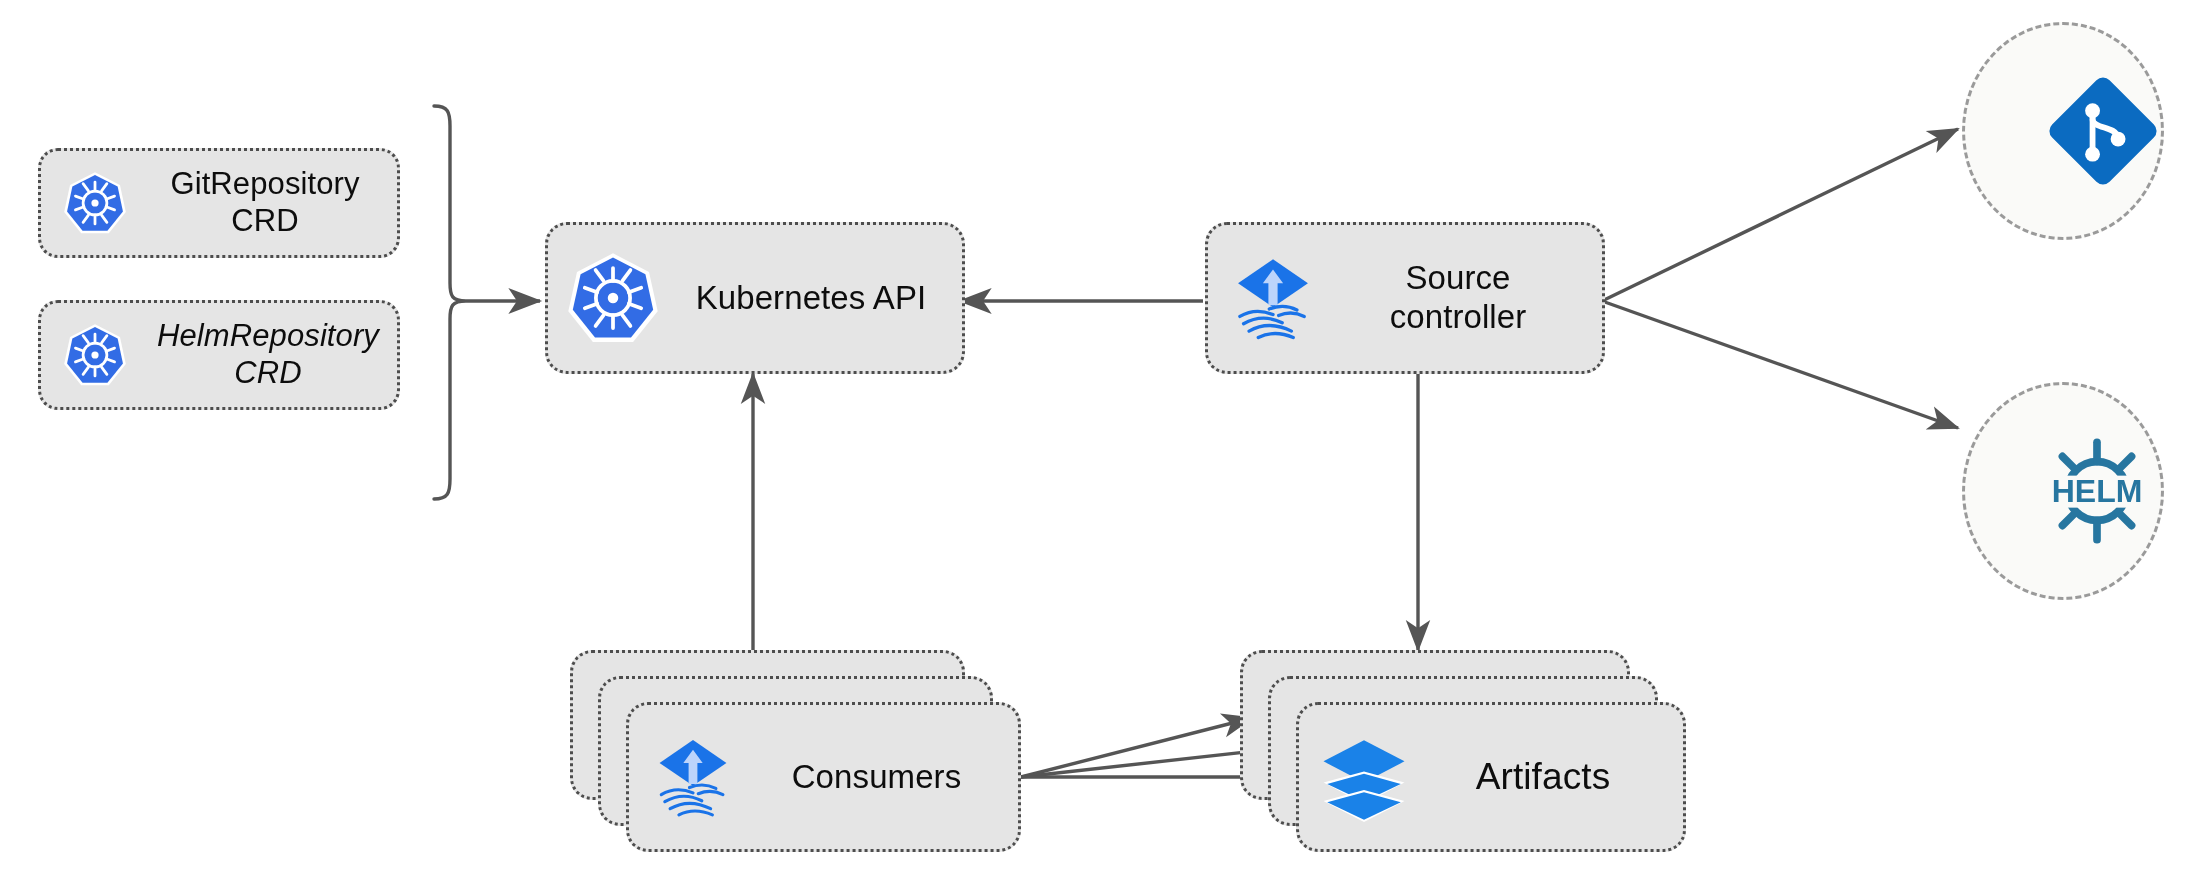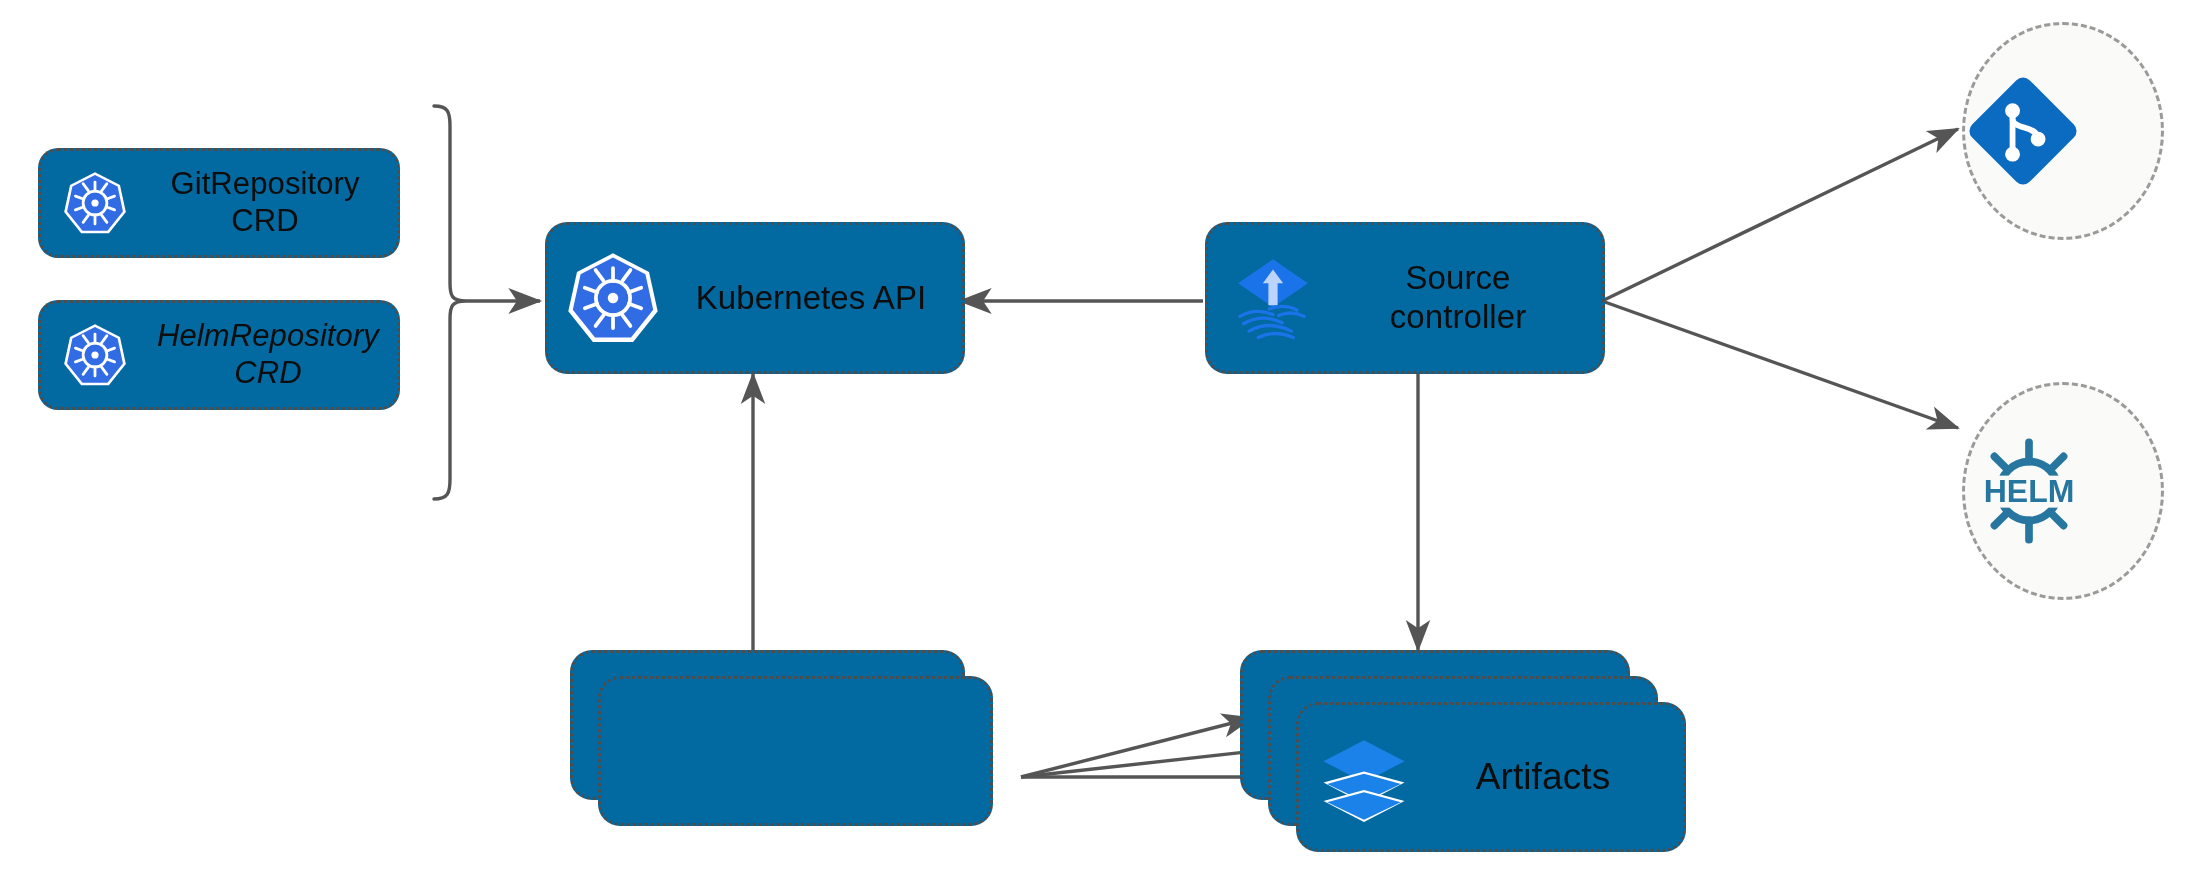--- a/index.html
+++ b/index.html
@@ -12,21 +12,21 @@
     width:2198px;
     height:878px;
     background:#ffffff;
     overflow:hidden;
   }
 
   
   .node{
     position:absolute;
     box-sizing:border-box;
-    background:#0369a1;
+    background:#e5e5e5;
     border:3px dotted #4d4d4d;
     border-radius:22px;
     display:flex;
     align-items:center;
     justify-content:flex-start;
     z-index:5;
   }
   .node.ghost{
     z-index:3;
   }
@@ -47,21 +47,21 @@
 
   
   .circle-node{
     position:absolute;
     box-sizing:border-box;
     border:3px dashed #9a9a9a;
     border-radius:50%;
     background:#fafaf8;
     display:flex;
     align-items:center;
-    justify-content:flex-start;
+    justify-content:flex-end;
     z-index:5;
   }
 
   
   #wires{
     position:absolute;
     left:0;top:0;
     width:2198px;height:878px;
     z-index:2;
     pointer-events:none;
@@ -221,20 +221,37 @@
           <line x1="66.5" y1="33.5" x2="77" y2="23"></line>
         </g>
         <rect x="8" y="38" width="84" height="25" fill="#fafaf8"></rect>
         <text x="50" y="58.5" text-anchor="middle" font-family="Liberation Sans, sans-serif" font-size="25" font-weight="bold" fill="#2776a0">HELM</text>
       </svg>
     </div>
   </div>
 
   <div class="node ghost" style="left:570px; top:650px; width:395px; height:150px;"></div>
   <div class="node ghost" style="left:598px; top:676px; width:395px; height:150px; z-index:4;"></div>
+  <div class="node" style="left:626px; top:702px; width:395px; height:150px; z-index:6;">
+    <div class="ico" style="width:128px;">
+      <svg width="88" height="88" viewBox="0 0 100 100" aria-hidden="true">
+        <polygon points="50,8 88,34 50,60 12,34" fill="#1a73e8"></polygon>
+        <polygon points="50,19 61,34 55,34 55,58 45,58 45,34 39,34" fill="#bcd4fb"></polygon>
+        <g stroke="#1a73e8" stroke-width="3.6" stroke-linecap="round" fill="none">
+          <path d="M14,70 C26,63 38,63 50,68"></path>
+          <path d="M18,78 C32,70 46,70 60,77"></path>
+          <path d="M24,86 C38,78 54,78 70,86"></path>
+          <path d="M34,93 C46,87 58,87 72,93"></path>
+          <path d="M46,62 C56,58 66,58 76,63"></path>
+          <path d="M56,69 C66,65 74,65 84,70"></path>
+        </g>
+      </svg>
+    </div>
+    <div class="lbl" style="font-size:33px; padding-right:22px;">Consumers</div>
+  </div>
 
   <div class="node ghost" style="left:1240px; top:650px; width:390px; height:150px;"></div>
   <div class="node ghost" style="left:1268px; top:676px; width:390px; height:150px; z-index:4;"></div>
   <div class="node" style="left:1296px; top:702px; width:390px; height:150px; z-index:6;">
     <div class="ico" style="width:130px;">
       <svg width="92" height="92" viewBox="0 0 100 100" aria-hidden="true">
         <polygon points="50,10 94,33 50,56 6,33" fill="#1a82e8"></polygon>
         <polygon points="50,44 94,56 50,79 6,56" fill="#ffffff"></polygon>
         <polygon points="50,46.5 90,57.5 50,76.5 10,57.5" fill="#1a82e8"></polygon>
         <polygon points="50,64 94,76 50,99 6,76" fill="#ffffff"></polygon>

